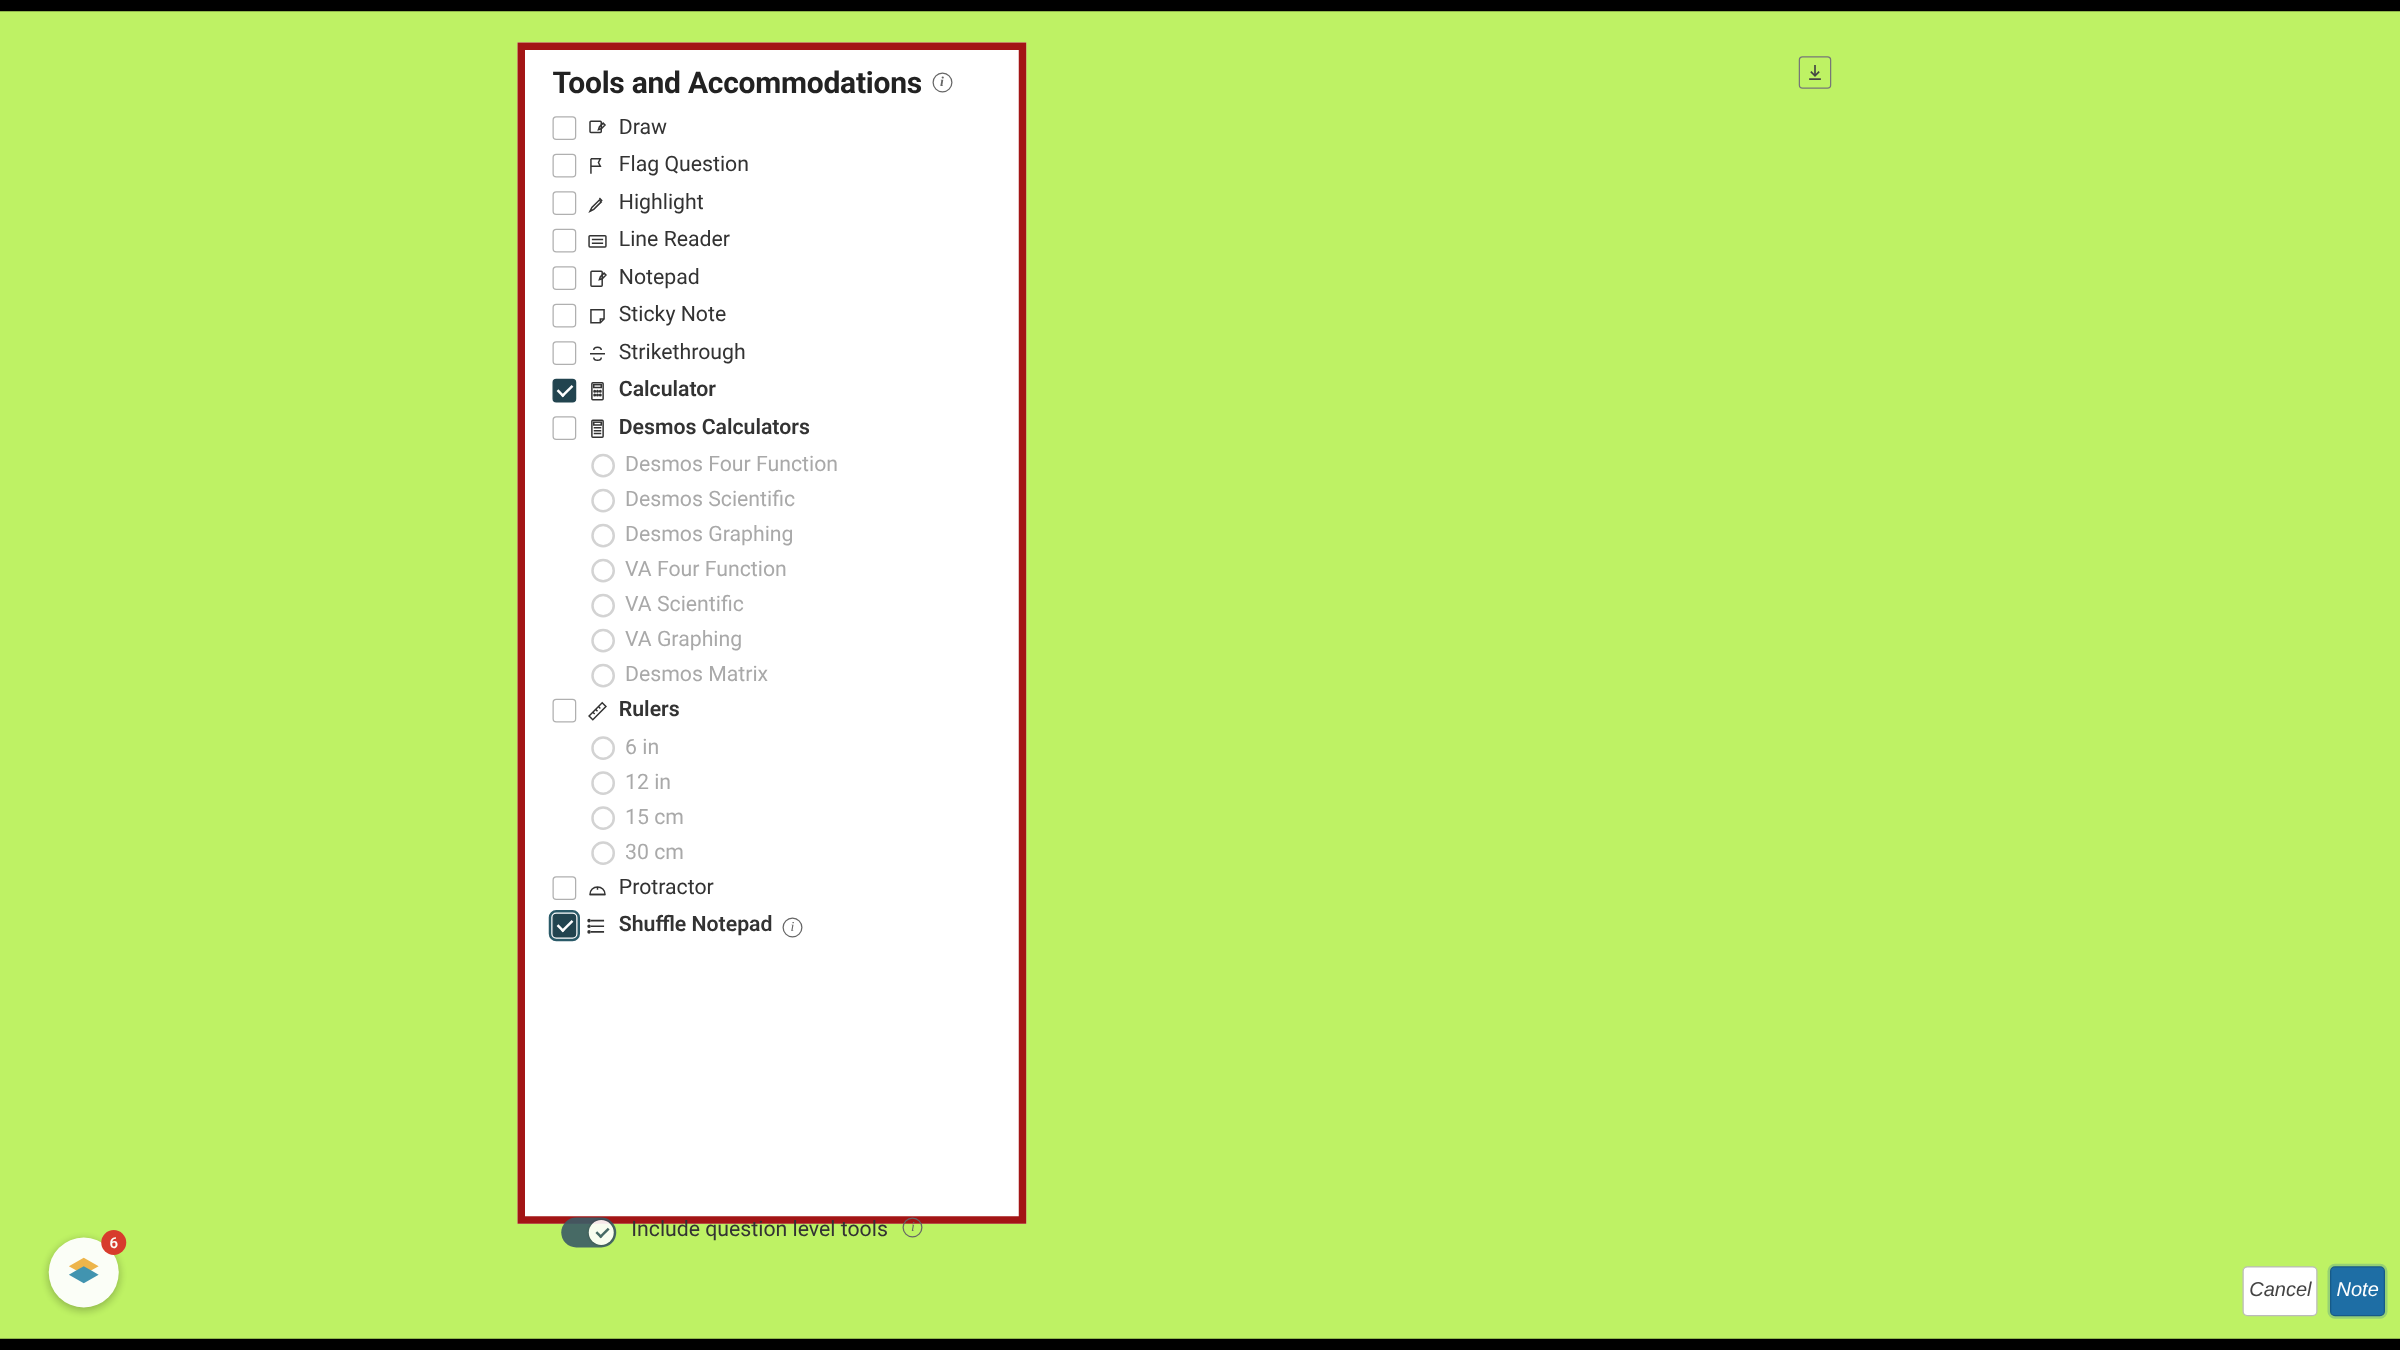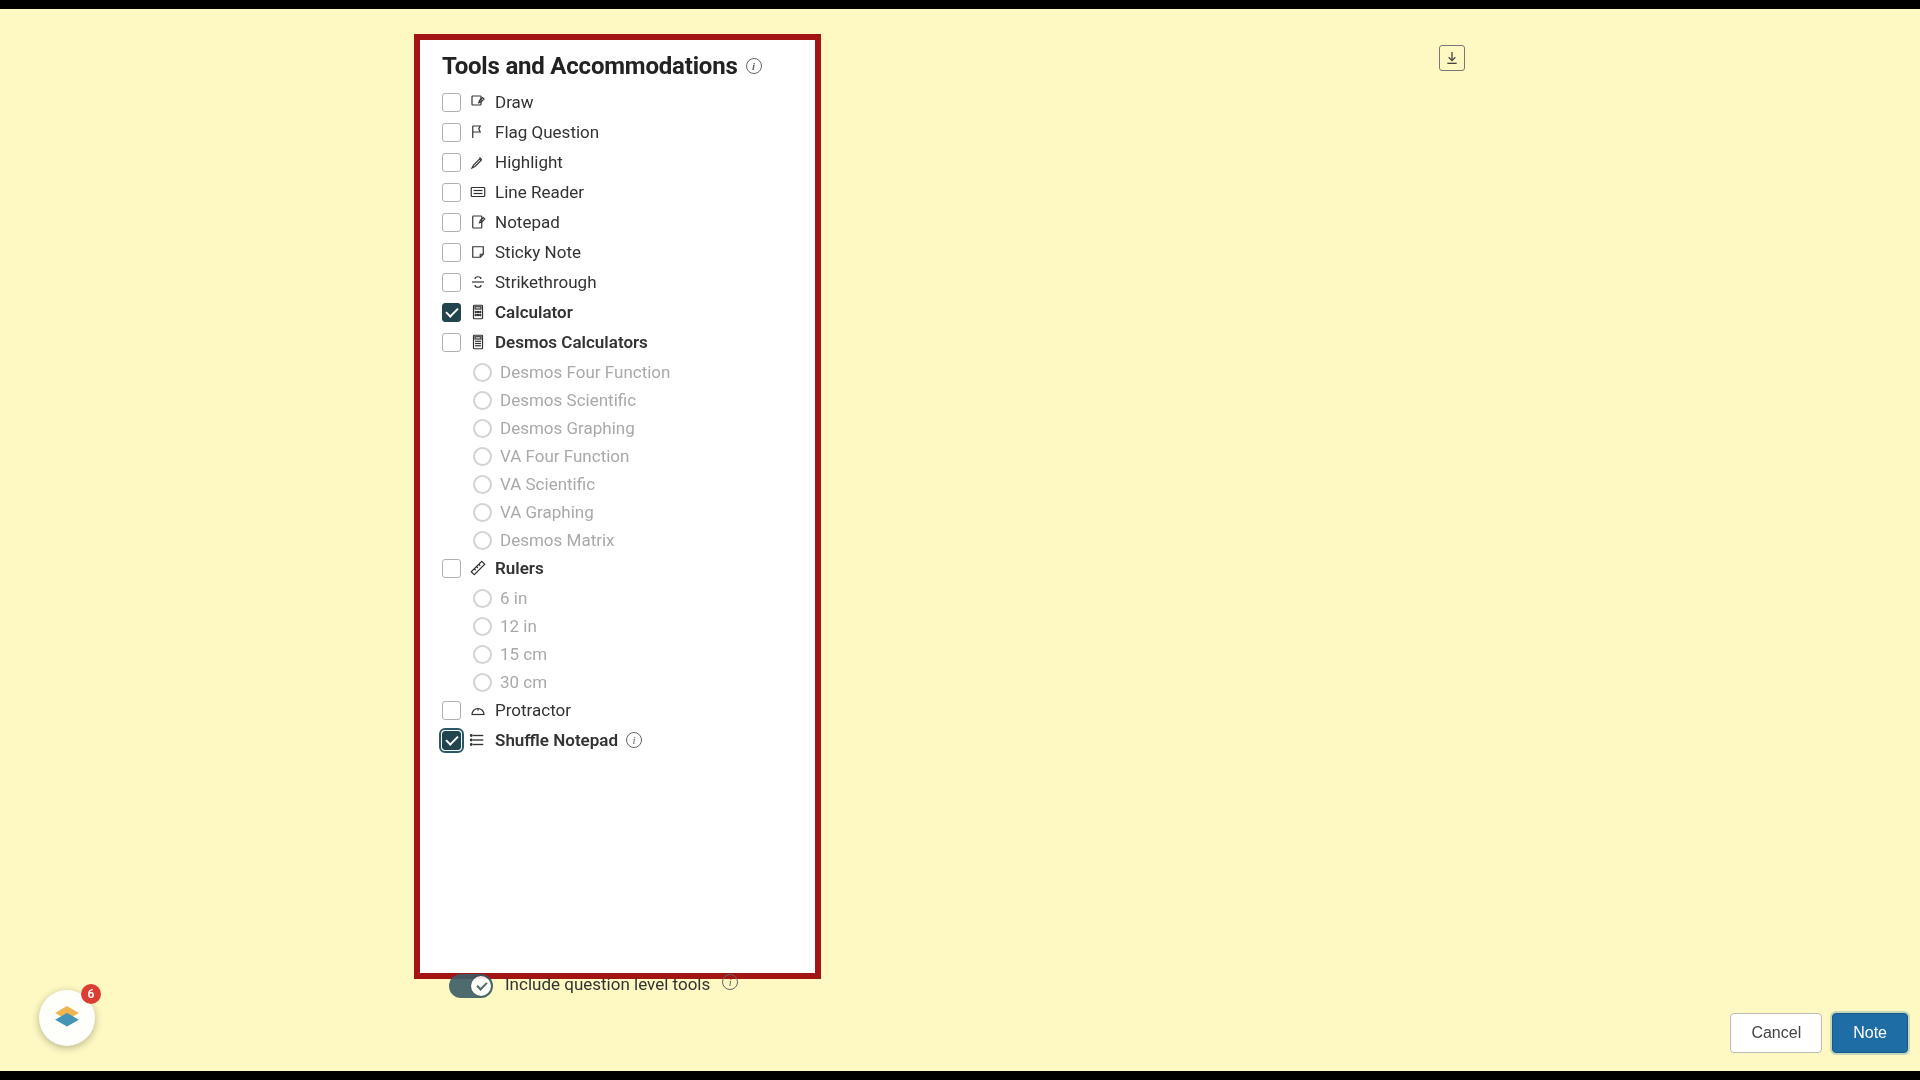--- a/index.html
+++ b/index.html
@@ -10,21 +10,21 @@
     height: 1080px;
     overflow: hidden;
     position: relative;
   }
   .canvas {
     position: absolute;
     top: 9px;
     left: 0;
     right: 0;
     bottom: 9px;
-    background: #fef9c3;
+    background: #bef264;
   }
   .panel {
     position: absolute;
     top: 25px;
     left: 414px;
     width: 407px;
     height: 945px;
     background: #fff;
     border: 6px solid #a31515;
   }
@@ -49,21 +49,21 @@
     align-items: center;
     justify-content: center;
     font-style: italic;
     font-family: Georgia, serif;
     font-size: 11px;
     color: #666;
     flex-shrink: 0;
   }
   .item-row {
     display: flex;
-    align-items: center;
+    align-items: flex-end;
     gap: 8px;
     margin-bottom: 10px;
   }
   .item-row.tight { margin-bottom: 8px; }
   .checkbox {
     width: 19px; height: 19px;
     border: 1.5px solid #B0B0B0;
     border-radius: 3px;
     background: #fff;
     flex-shrink: 0;
@@ -171,24 +171,25 @@
   }
   .below-label { font-size: 17px; color: #333; }
   .footer {
     position: absolute;
     bottom: 18px;
     right: 12px;
     display: flex;
     gap: 10px;
   }
   .btn {
-    padding: 10px 20px;
+    padding: 10px 4px;
     border-radius: 4px;
     font-size: 16px;
     cursor: pointer;
+    font-style: italic;
   }
   .btn-cancel {
     background: #fff;
     border: 1px solid #bbb;
     color: #444;
   }
   .btn-save {
     background: #1e6ea5;
     border: 1px solid #175a87;
     color: #fff;

